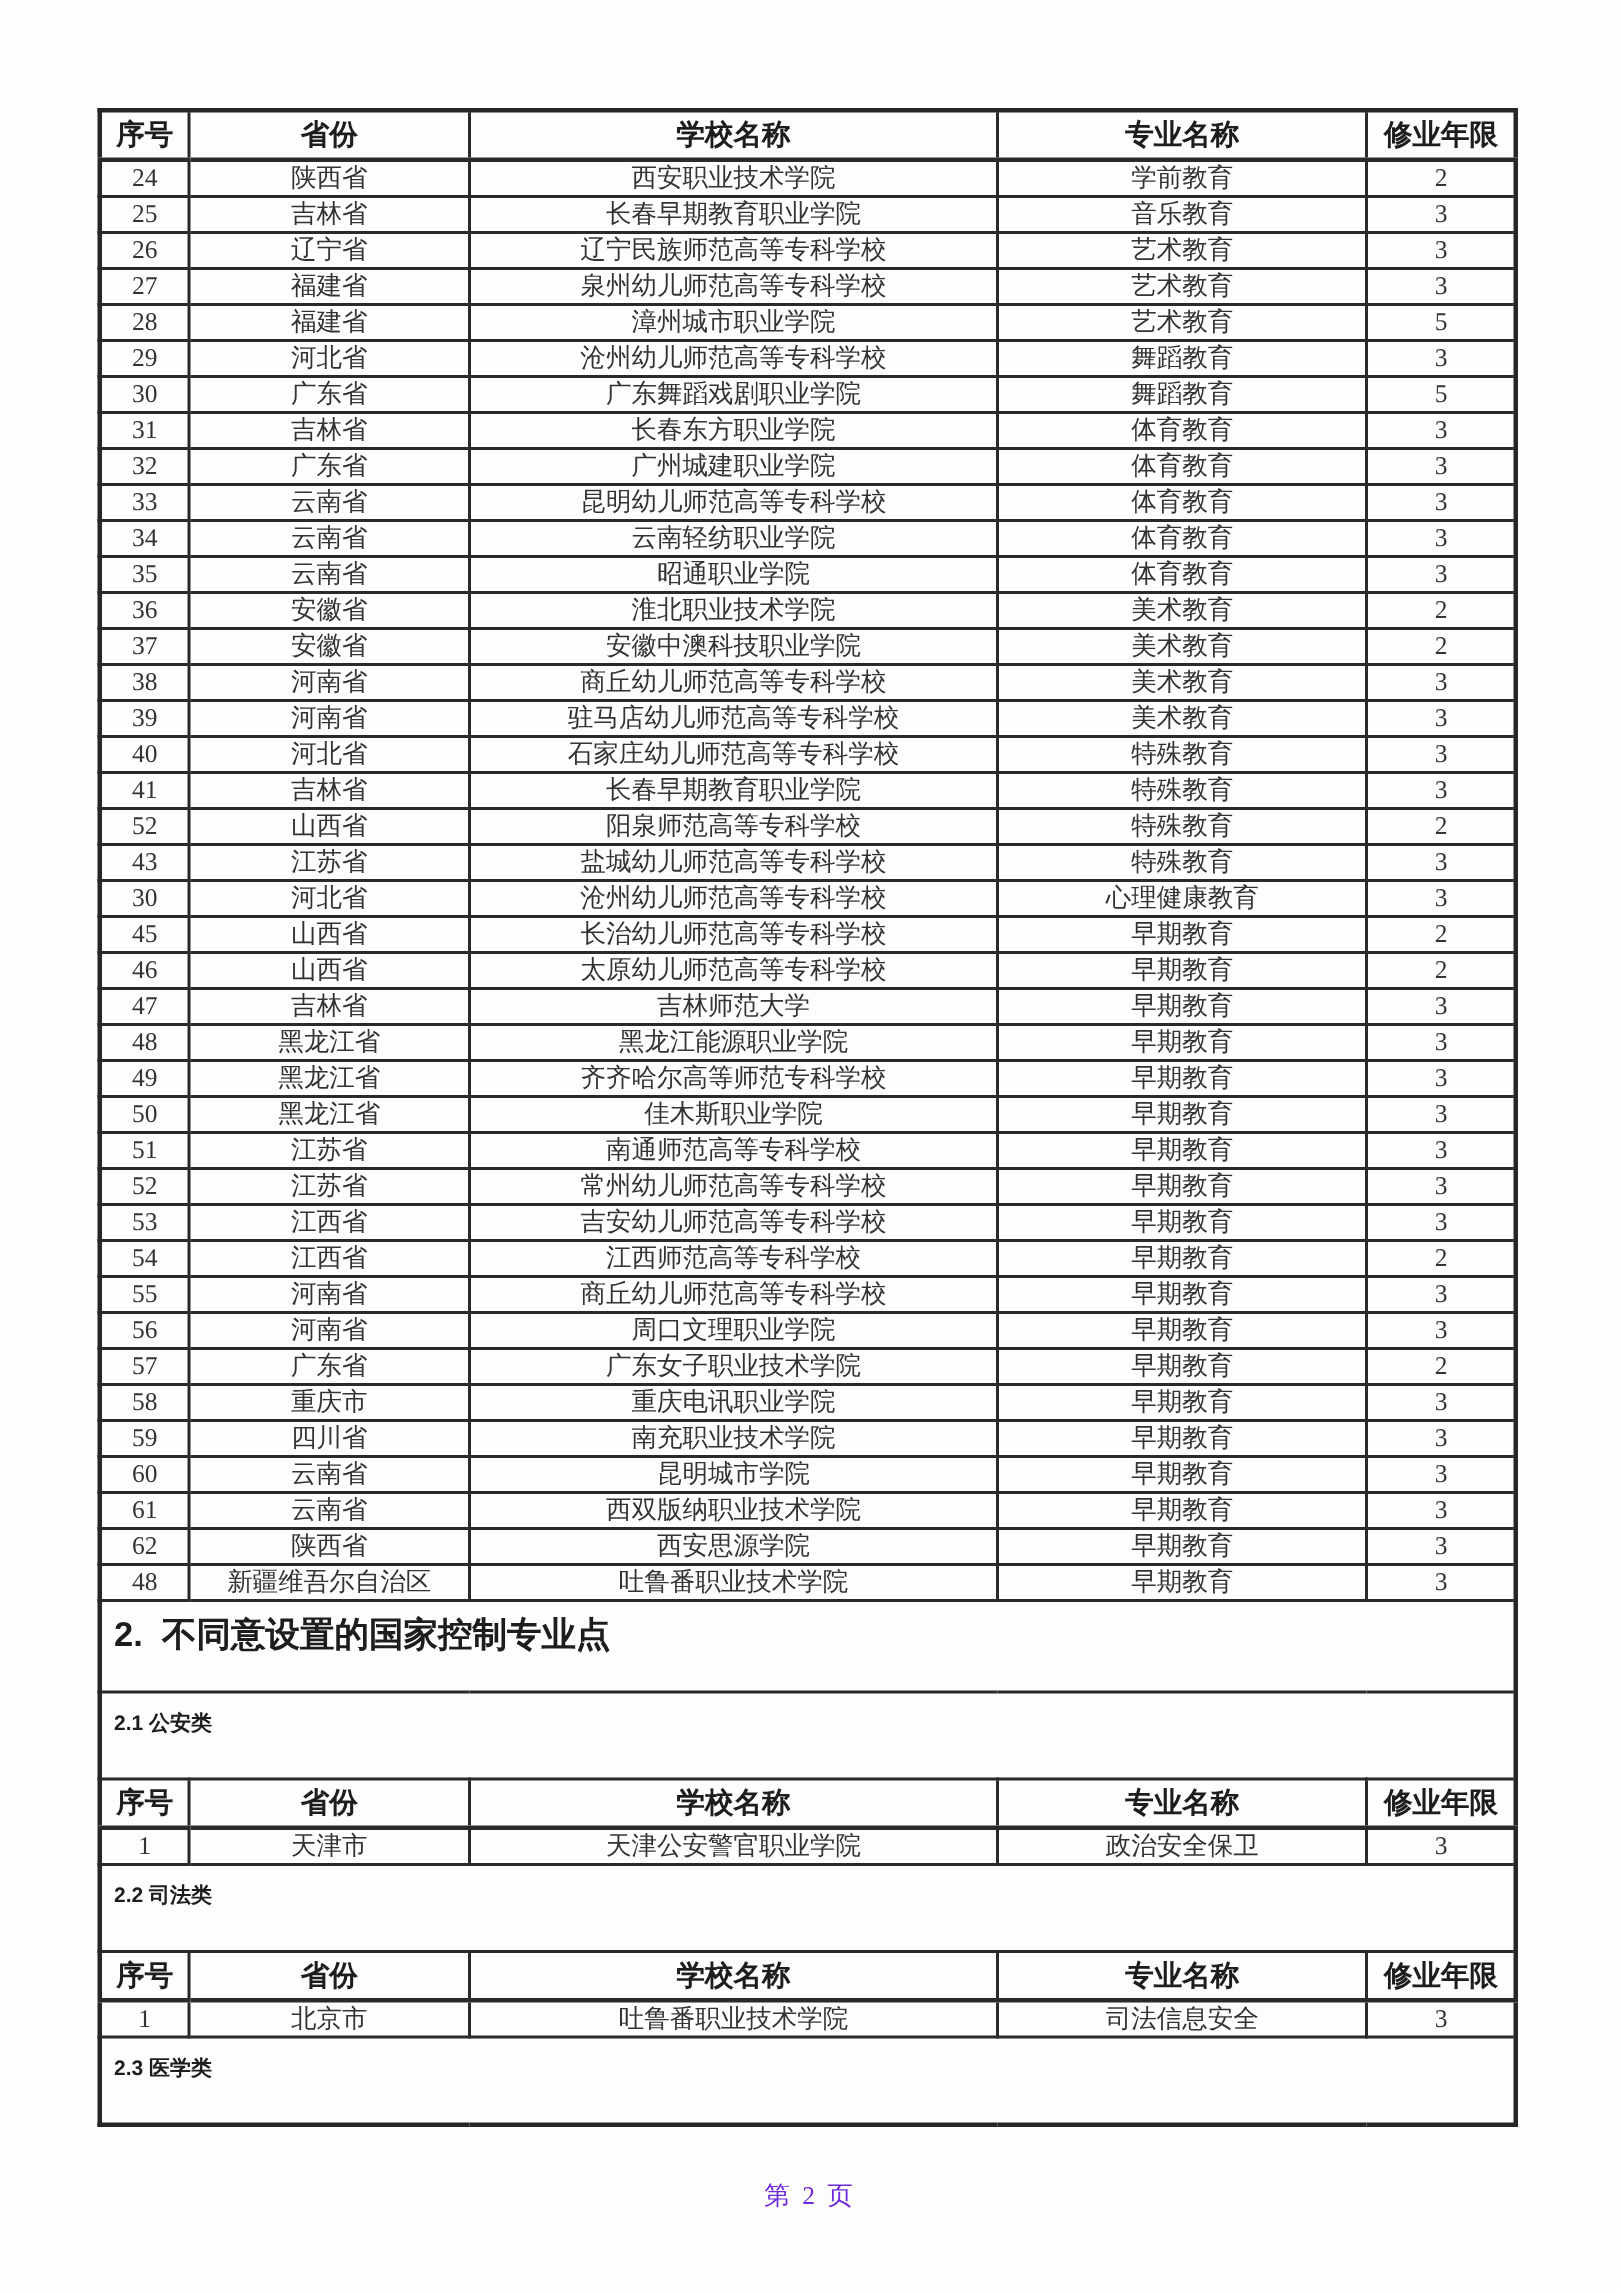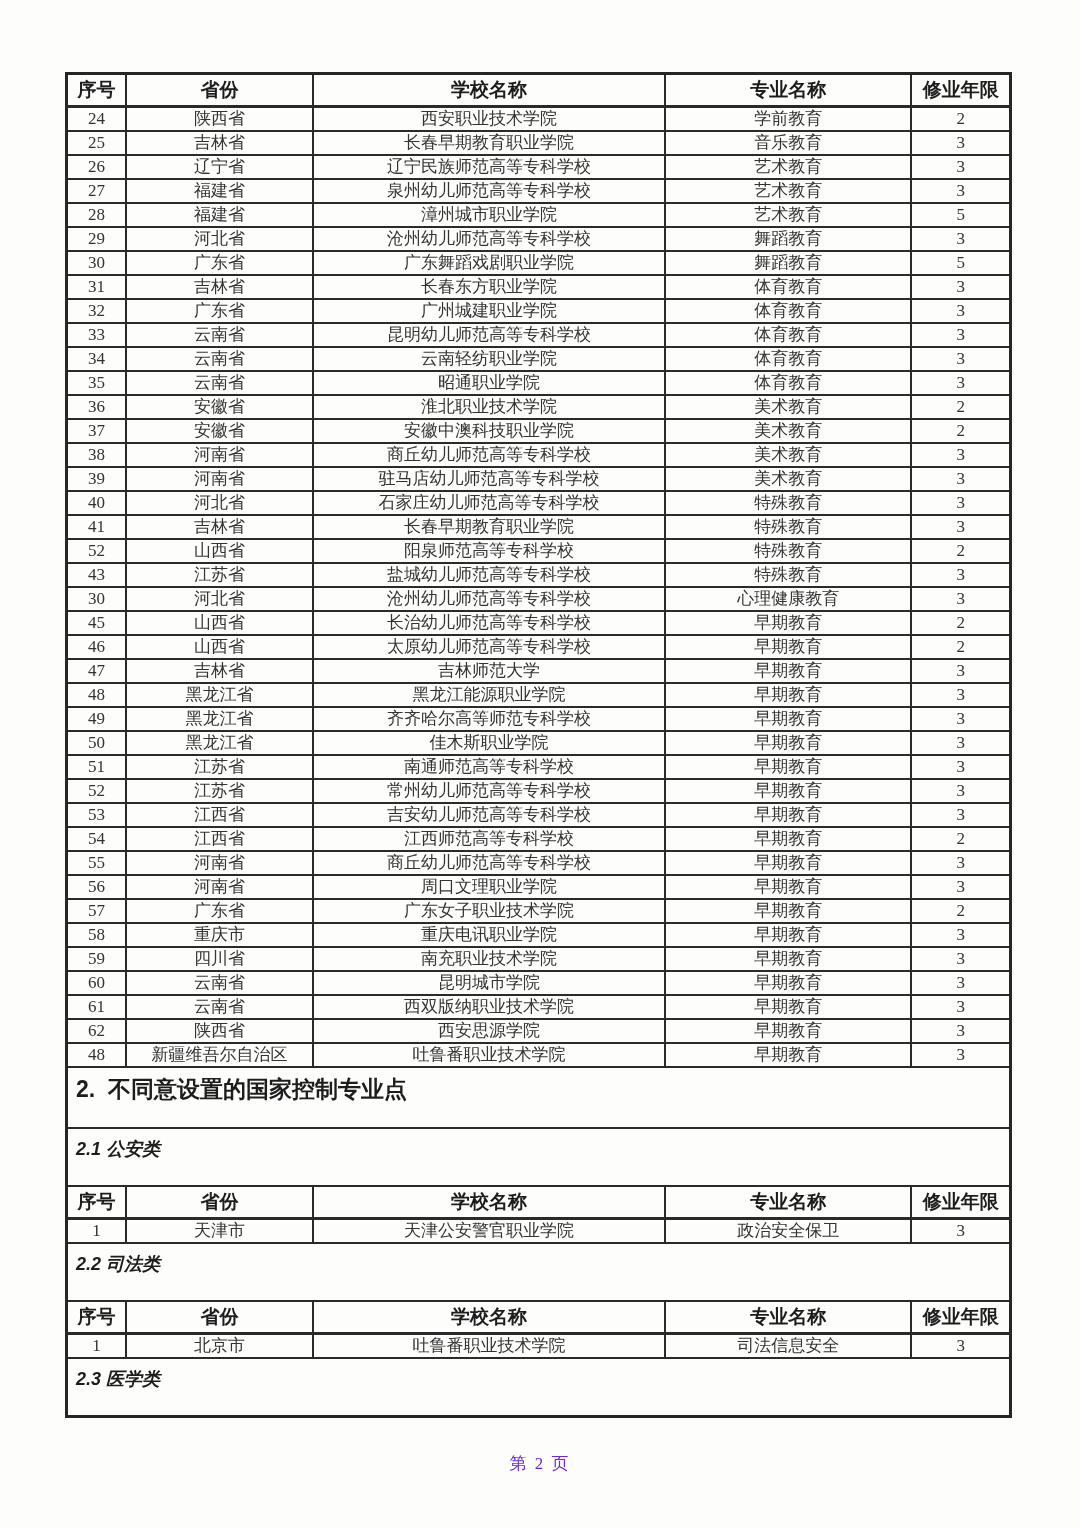--- a/index.html
+++ b/index.html
@@ -64,23 +64,22 @@
     vertical-align: middle;
     padding: 0 0 16px 8px;
     white-space: pre-wrap;
     color: #1d1d1d;
   }
   tr.section-main td {
     font-size: 23px;
     height: 43px;
   }
   tr.section-sub td {
-    font-size: 18px;
+    font-size: 14px;
     height: 40px;
-    font-style: italic;
   }
   .footer {
     position: absolute;
     left: 0;
     top: 1452px;
     width: 100%;
     text-align: center;
     font-size: 17px;
     color: #6d28d9;
     letter-spacing: 2px;

